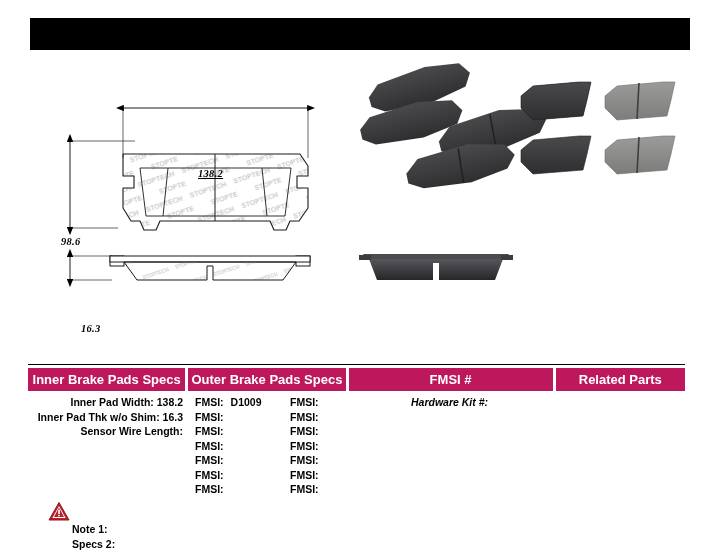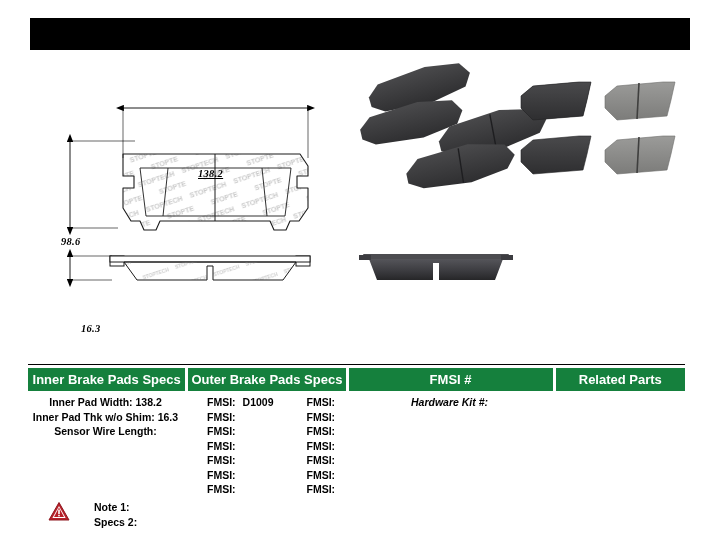--- a/index.html
+++ b/index.html
@@ -69,21 +69,21 @@
   .header-row {
     position: absolute;
     left: 28px;
     top: 368px;
     width: 657px;
     height: 23px;
     display: flex;
     gap: 3px;
   }
   .header-cell {
-    background: #15803d;
+    background: #be185d;
     color: #ffffff;
     font-size: 13px;
     font-weight: bold;
     display: flex;
     align-items: center;
     justify-content: center;
     height: 23px;
     box-sizing: border-box;
   }
   .hc-inner  { width: 158px; }
@@ -97,47 +97,47 @@
     top: 395px;
     width: 657px;
     display: flex;
     gap: 3px;
   }
   .body-cell {
     box-sizing: border-box;
     font-size: 10.5px;
     font-weight: bold;
   }
-  .bc-inner  { width: 158px; text-align: center; padding-right: 3px; }
+  .bc-inner  { width: 158px; text-align: right; padding-right: 3px; }
   .bc-outer  { width: 158px; text-align: right; padding-right: 3px; }
   .bc-fmsi   { width: 205px; display: flex; padding-left: 6px; }
   .bc-related{ width: 130px; padding-left: 14px; font-style: italic; }
 
   .spec-line {
     line-height: 14.5px;
     white-space: nowrap;
   }
   .fmsi-col {
     width: 95px;
     text-align: left;
-    margin-left: 12px;
   }
   .fmsi-line {
     line-height: 14.5px;
     white-space: nowrap;
   }
   .fmsi-value { padding-left: 7px; }
 
   
   .notes-block {
     position: absolute;
     left: 48px;
     top: 500px;
     display: flex;
     align-items: flex-start;
+    flex-direction: column;
   }
   .warn-icon { width: 22px; height: 21px; margin-top: 1px; }
   .notes-text {
     margin-left: 24px;
     font-size: 10.5px;
     font-weight: bold;
     line-height: 15px;
   }
 </style>
 </head>

